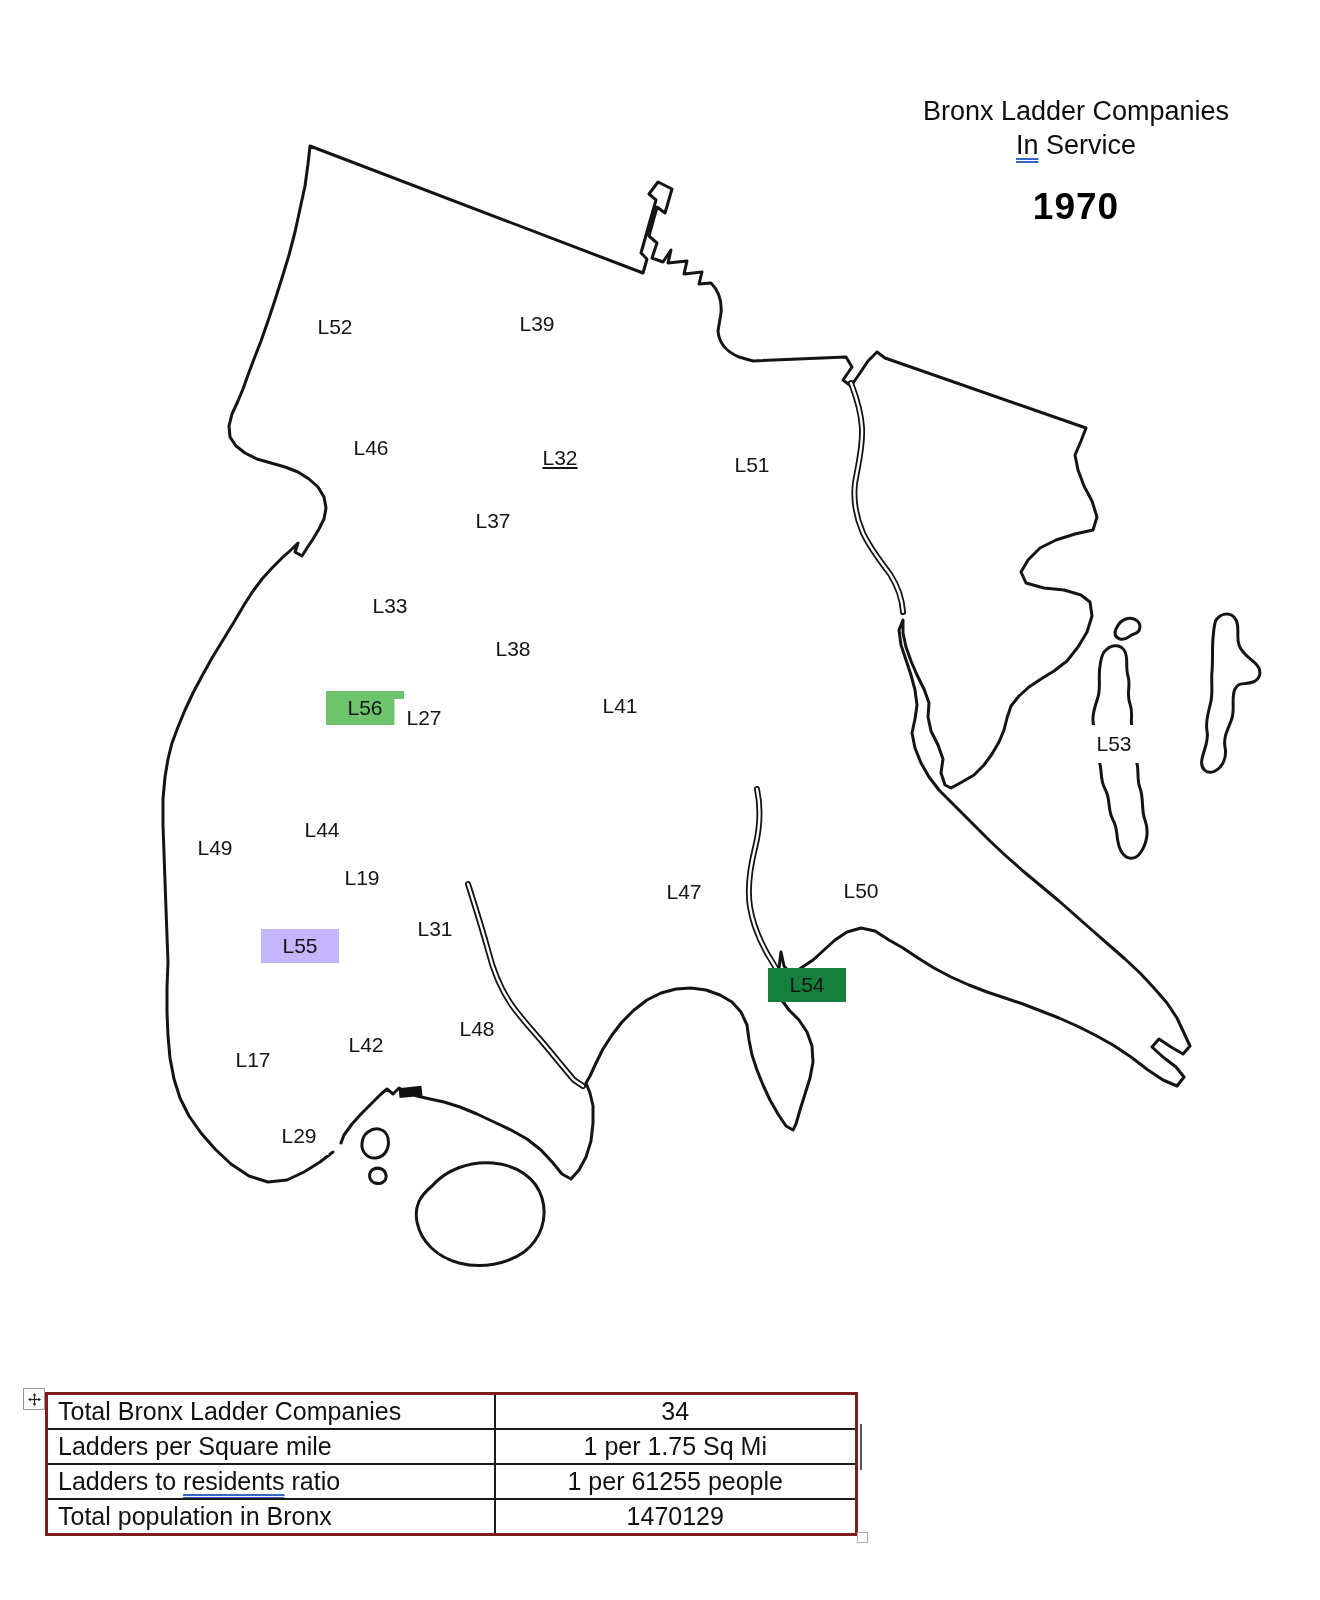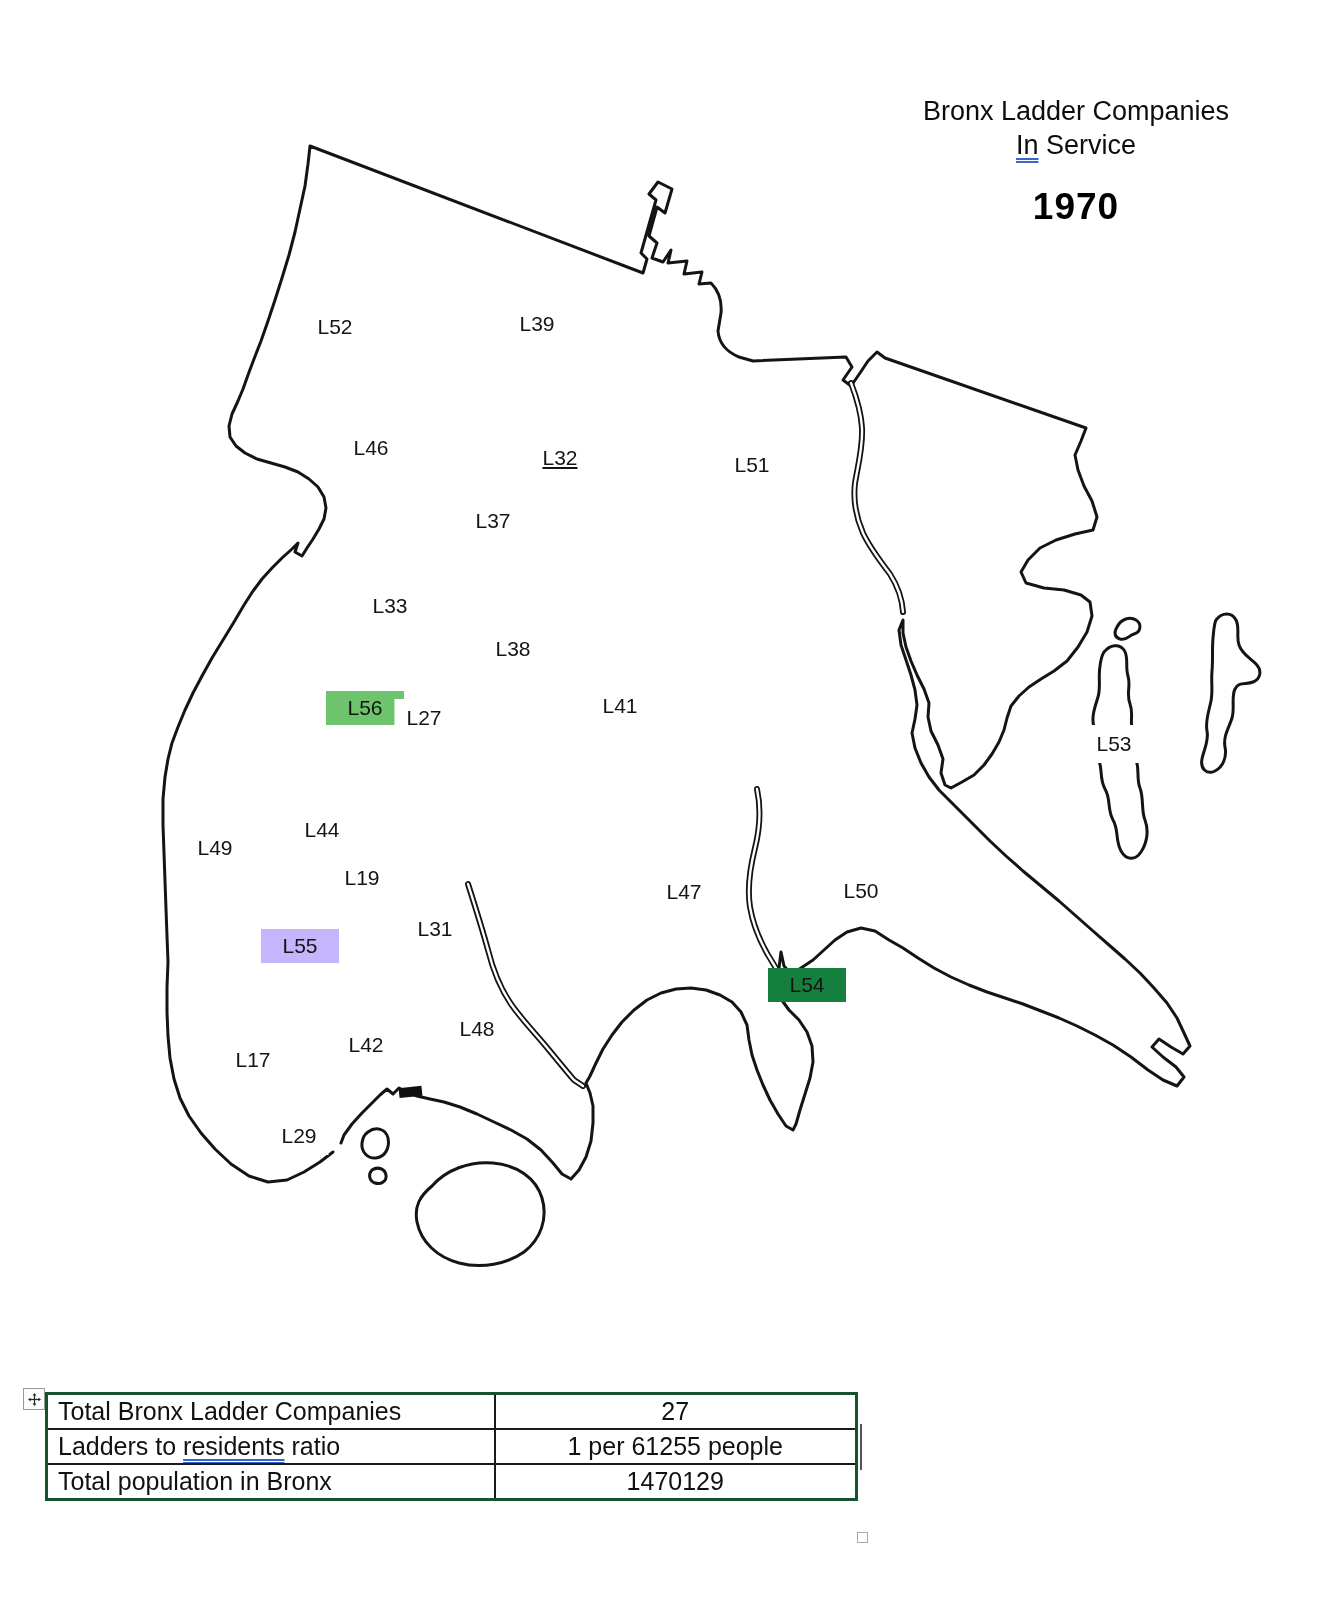--- a/index.html
+++ b/index.html
@@ -27,21 +27,21 @@
   }
   
   .stats-table{
     position:absolute;left:45px;top:1392px;width:812px;border-collapse:collapse;
     font-size:25px;table-layout:fixed;
   }
   .stats-table td{
     border:2px solid #1a1a1a;height:33px;padding:0 0 0 10px;vertical-align:middle;
     overflow:hidden;white-space:nowrap;
   }
-  .stats-table{border:3px solid #14532d;}
+  .stats-table{border:3px solid #7f1d1d;}
   .stats-table td.val{text-align:center;padding:0;}
   .col-label{width:448px;}
   .col-value{width:362px;}
   
   .move-handle{
     position:absolute;left:23px;top:1388px;width:20px;height:20px;background:#fbfbfb;
     border:1px solid #999;display:flex;align-items:center;justify-content:center;
   }
   .resize-handle{
     position:absolute;left:857px;top:1532px;width:9px;height:9px;background:#fff;border:1px solid #aaa;
@@ -186,21 +186,25 @@
 </div>
 
 <table class="stats-table">
   <colgroup>
       <col class="col-label">
       <col class="col-value">
     </colgroup>
   <tbody id="stats-tbody">
       <tr>
         <td><span>Total Bronx Ladder Companies</span></td>
-        <td class="val">27</td>
+        <td class="val">34</td>
+      </tr>
+      <tr>
+        <td><span>Ladders per Square mile</span></td>
+        <td class="val">1 per 1.75 Sq Mi</td>
       </tr>
       <tr>
         <td><span>Ladders to </span><span class="gc">residents</span><span> ratio</span></td>
         <td class="val">1 per 61255 people</td>
       </tr>
       <tr>
         <td><span>Total population in Bronx</span></td>
         <td class="val">1470129</td>
       </tr>
     </tbody>

